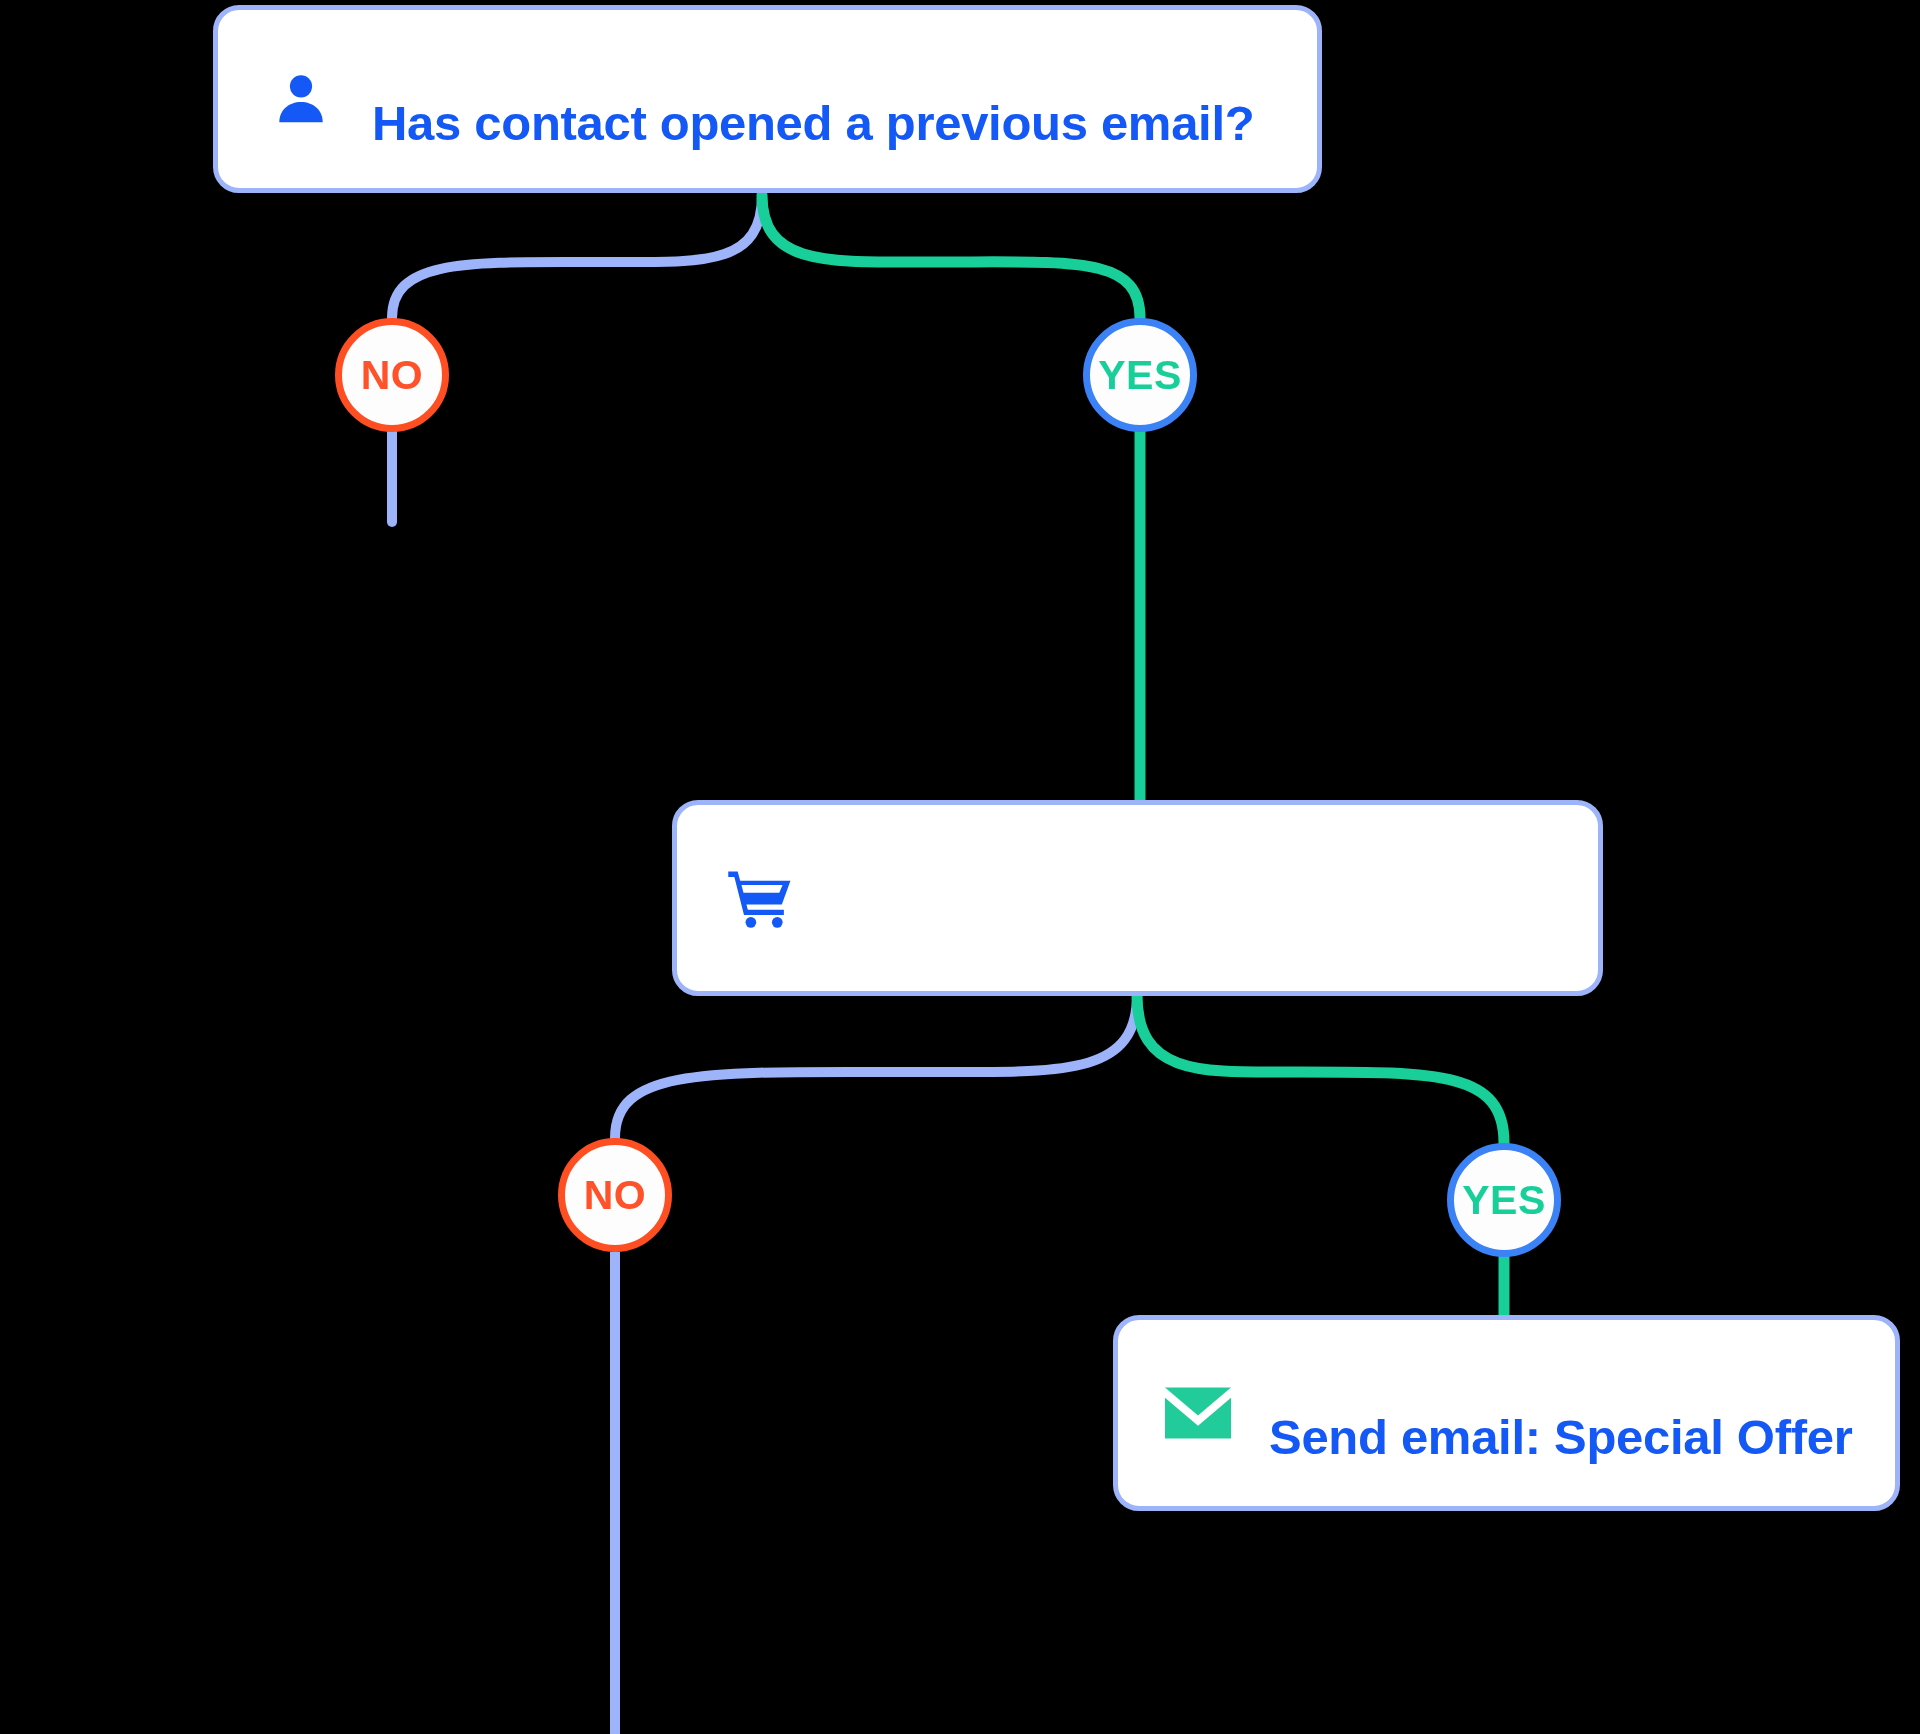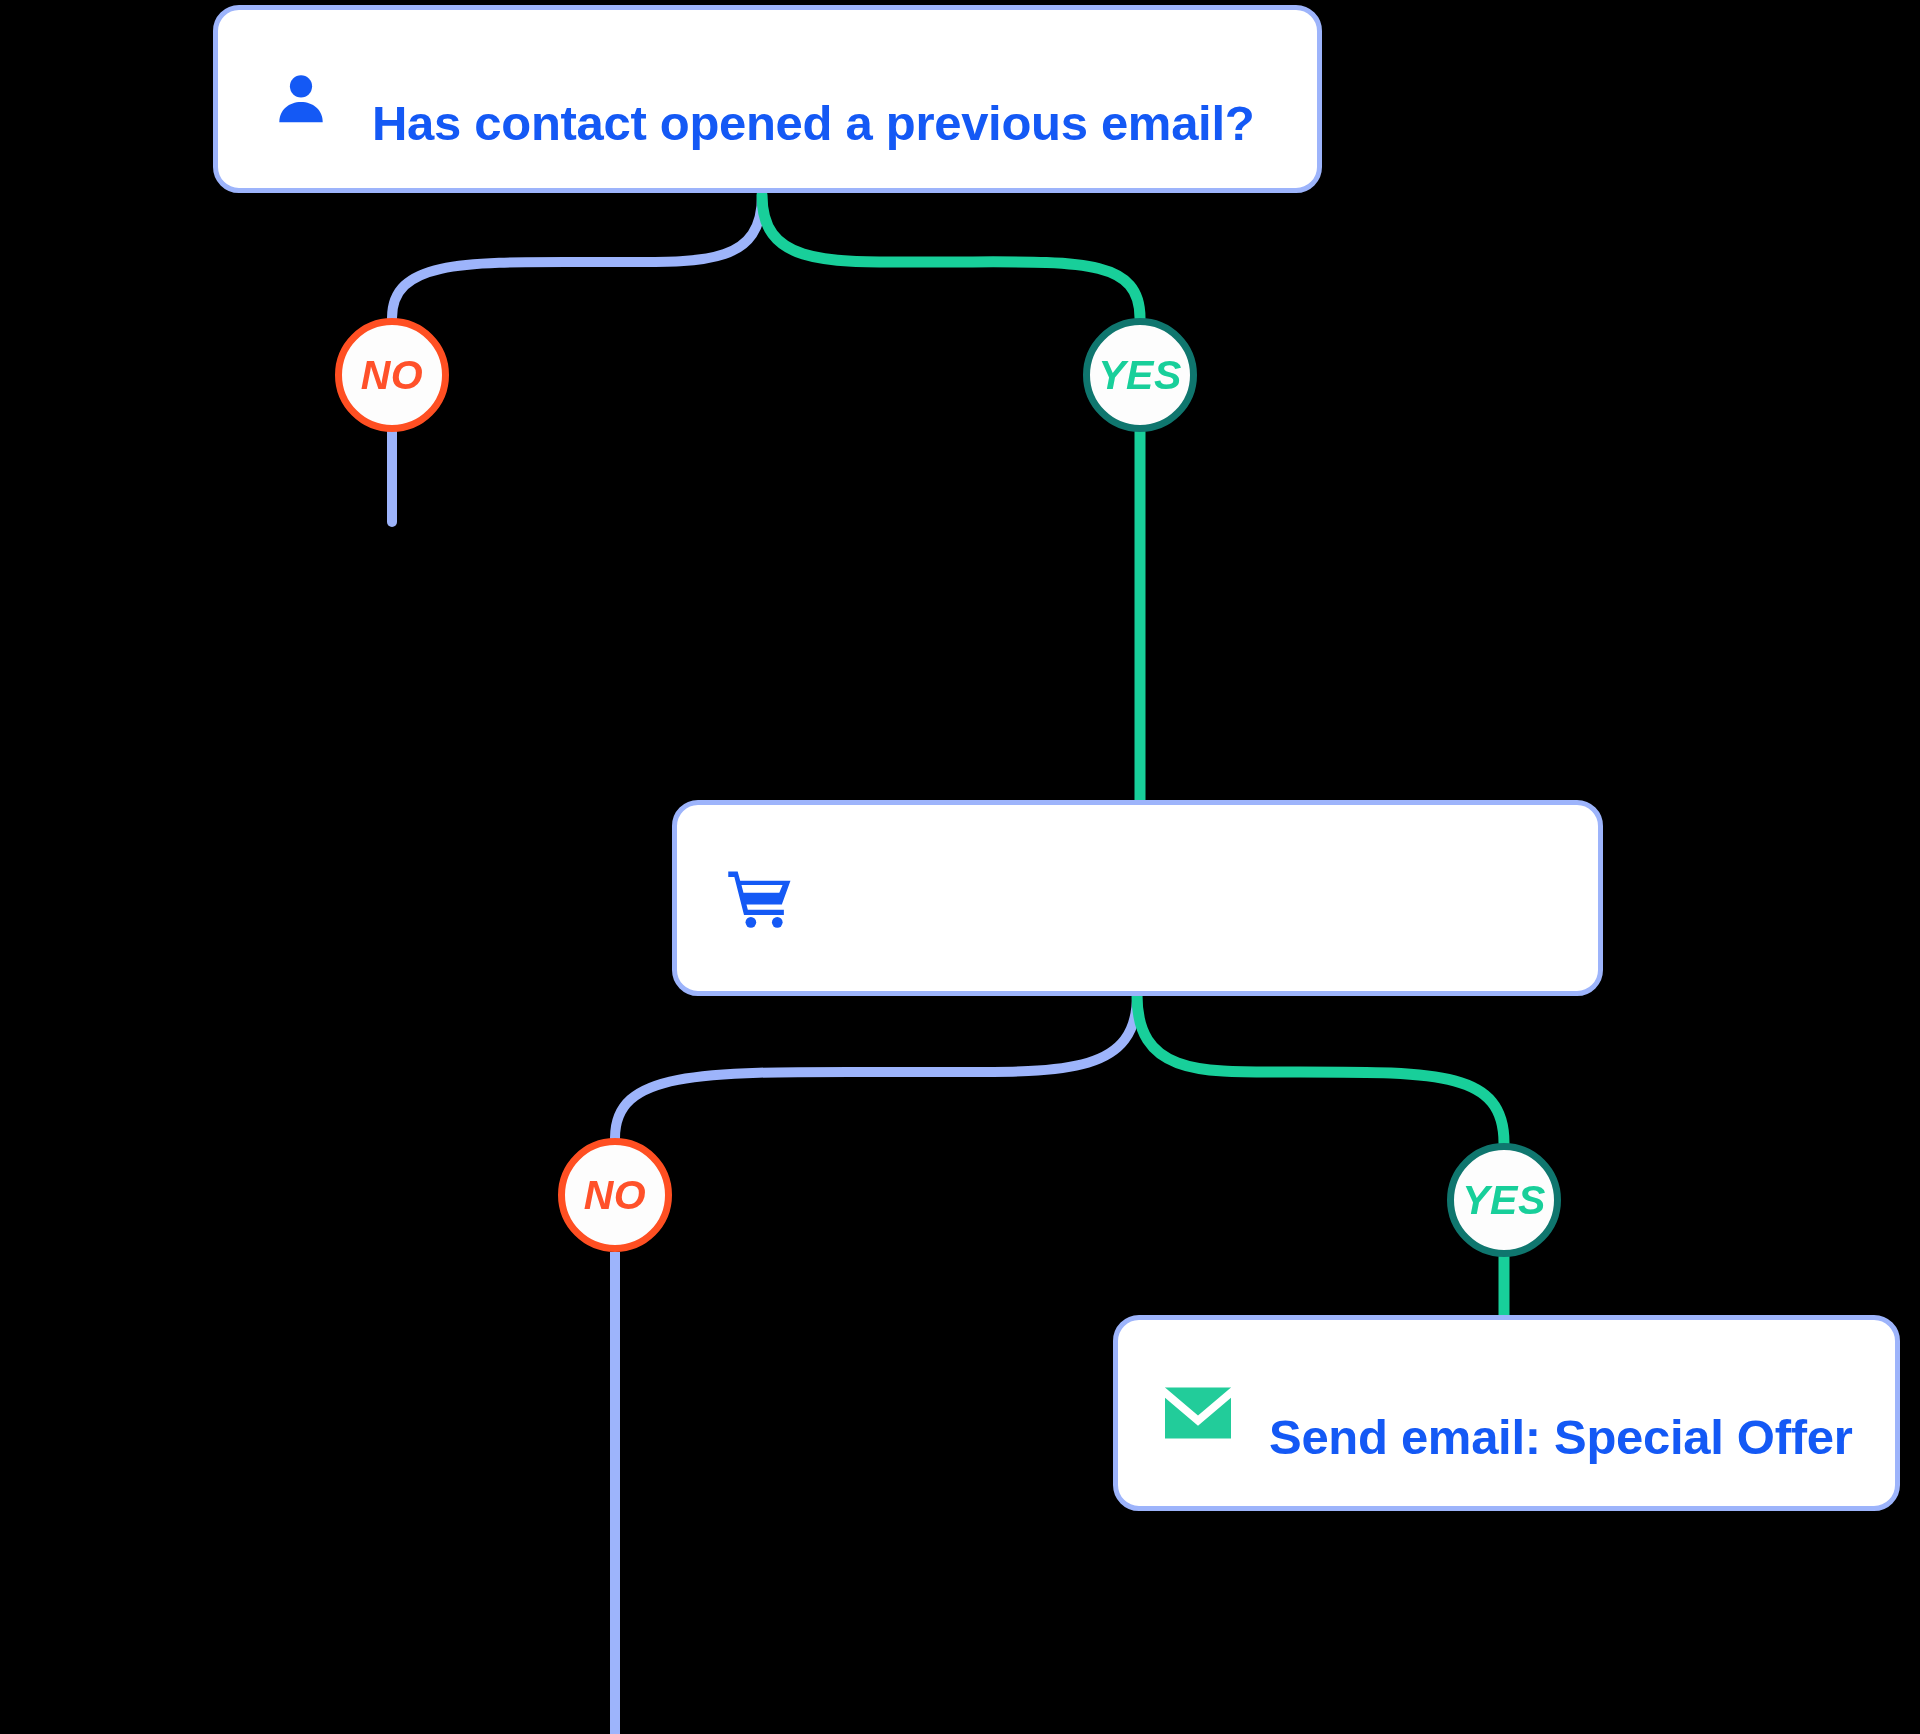--- a/index.html
+++ b/index.html
@@ -68,30 +68,29 @@
     position: absolute;
     box-sizing: border-box;
     width: 114px;
     height: 114px;
     border-radius: 50%;
     background: #fdfdfd;
     display: flex;
     align-items: center;
     justify-content: center;
     z-index: 4;
-    font-style: italic;
   }
   .badge span {
     font-size: 41px;
     font-weight: 700;
     letter-spacing: 0.5px;
   }
   .badge-no  { border: 7px solid #ff4f22; }
   .badge-no  span { color: #ff512a; }
-  .badge-yes { border: 7px solid #0f766e; }
+  .badge-yes { border: 7px solid #3b82f6; }
   .badge-yes span { color: #18cf9a; }
 
   #badge-no-1  { left: 335px;  top: 318px;  }
   #badge-yes-1 { left: 1083px; top: 318px;  }
   #badge-no-2  { left: 558px;  top: 1138px; }
   #badge-yes-2 { left: 1447px; top: 1143px; }
 </style>
 </head>
 <body>
 

